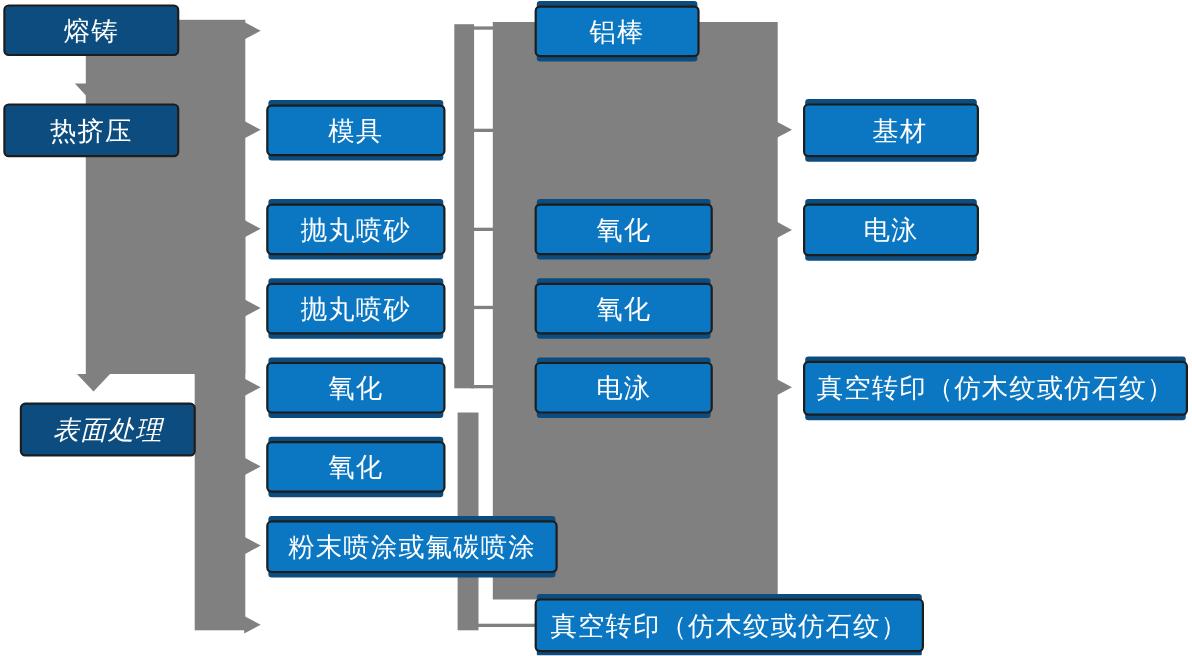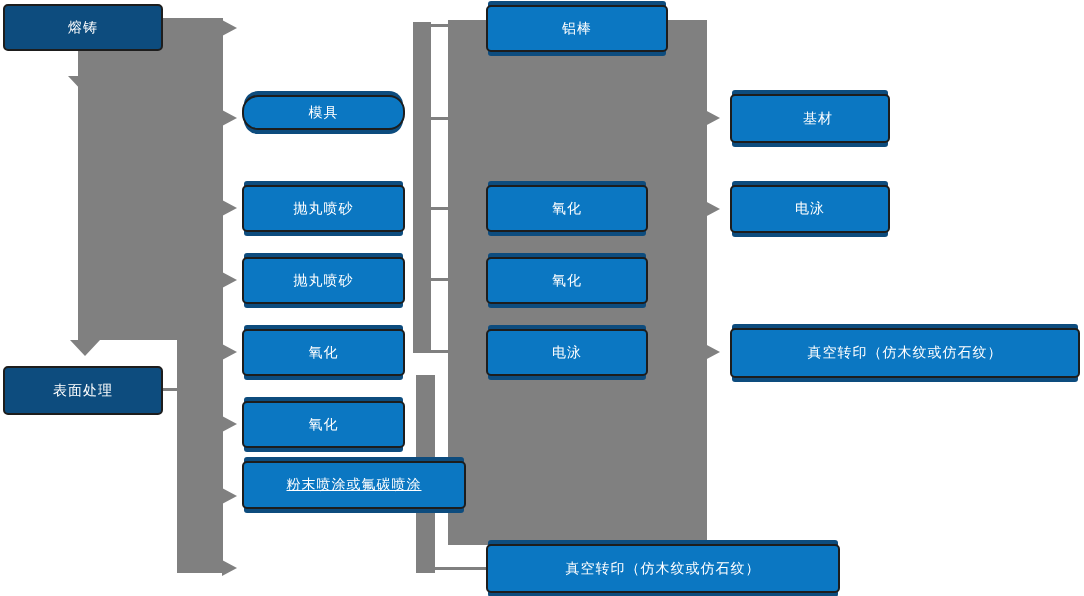--- a/index.html
+++ b/index.html
@@ -14,21 +14,21 @@
   .hline{position:absolute;background:var(--connector-gray,#808080);height:3px;}
   .arr-r{position:absolute;width:0;height:0;
     border-top:8px solid transparent;border-bottom:8px solid transparent;
     border-left:15px solid var(--connector-gray,#808080);}
   .arr-d{position:absolute;width:0;height:0;
     border-left:15px solid transparent;border-right:15px solid transparent;
     border-top:16px solid var(--connector-gray,#808080);}
   .box{
     position:absolute;box-sizing:border-box;
     display:flex;align-items:center;justify-content:center;
-    color:var(--text,#ffffff);font-size:14px;letter-spacing:1px;
+    color:var(--text,#ffffff);font-size:24px;letter-spacing:1px;
     border:2px solid var(--box-border,#1d1d1d);border-radius:5px;
     white-space:nowrap;z-index:2;
   }
   .stage{background:var(--stage-box,#0d4c7e);}
   .proc{background:var(--process-box,#0b77c2);
     box-shadow:0 6px 0 -2px var(--stage-box,#0d4c7e),
                0 -6px 0 -2px var(--stage-box,#0d4c7e);}
   .shape{z-index:0;}
   .link{z-index:1;}
 </style>
@@ -63,44 +63,47 @@
   <div class="arr-r link" style="left:222px;top:488px;"></div>
   <div class="arr-r link" style="left:222px;top:560px;"></div>
 
   <div class="arr-r link" style="left:705px;top:110px;"></div>
   <div class="arr-r link" style="left:705px;top:201px;"></div>
   <div class="arr-r link" style="left:705px;top:344px;"></div>
 
   <div class="box stage" style="left:3px;top:4px;width:160px;height:47px;">
       <span>熔铸</span>
     </div>
-  <div class="box stage" style="left:3px;top:366px;width:160px;height:49px;">
+  <div class="box stage" style="left:3px;top:94px;width:160px;height:49px;">
+      <span>热挤压</span>
+    </div>
+  <div class="box stage" style="left:18px;top:366px;width:160px;height:49px;font-style:italic;">
       <span>表面处理</span>
     </div>
 
-  <div class="box proc" style="left:242px;top:95px;width:163px;height:35px;border-radius:16px;">
+  <div class="box proc" style="left:242px;top:95px;width:163px;height:47px;">
       <span>模具</span>
     </div>
   <div class="box proc" style="left:242px;top:185px;width:163px;height:47px;">
       <span>抛丸喷砂</span>
     </div>
   <div class="box proc" style="left:242px;top:257px;width:163px;height:47px;">
       <span>抛丸喷砂</span>
     </div>
   <div class="box proc" style="left:242px;top:329px;width:163px;height:47px;">
       <span>氧化</span>
     </div>
   <div class="box proc" style="left:242px;top:401px;width:163px;height:47px;">
       <span>氧化</span>
     </div>
-  <div class="box proc" style="left:242px;top:461px;width:224px;height:48px;text-decoration:underline;">
+  <div class="box proc" style="left:242px;top:473px;width:265px;height:48px;">
       <span>粉末喷涂或氟碳喷涂</span>
     </div>
 
-  <div class="box proc" style="left:486px;top:5px;width:182px;height:47px;">
+  <div class="box proc" style="left:486px;top:5px;width:150px;height:47px;">
       <span>铝棒</span>
     </div>
   <div class="box proc" style="left:486px;top:185px;width:162px;height:47px;">
       <span>氧化</span>
     </div>
   <div class="box proc" style="left:486px;top:257px;width:162px;height:47px;">
       <span>氧化</span>
     </div>
   <div class="box proc" style="left:486px;top:329px;width:162px;height:47px;">
       <span>电泳</span>

